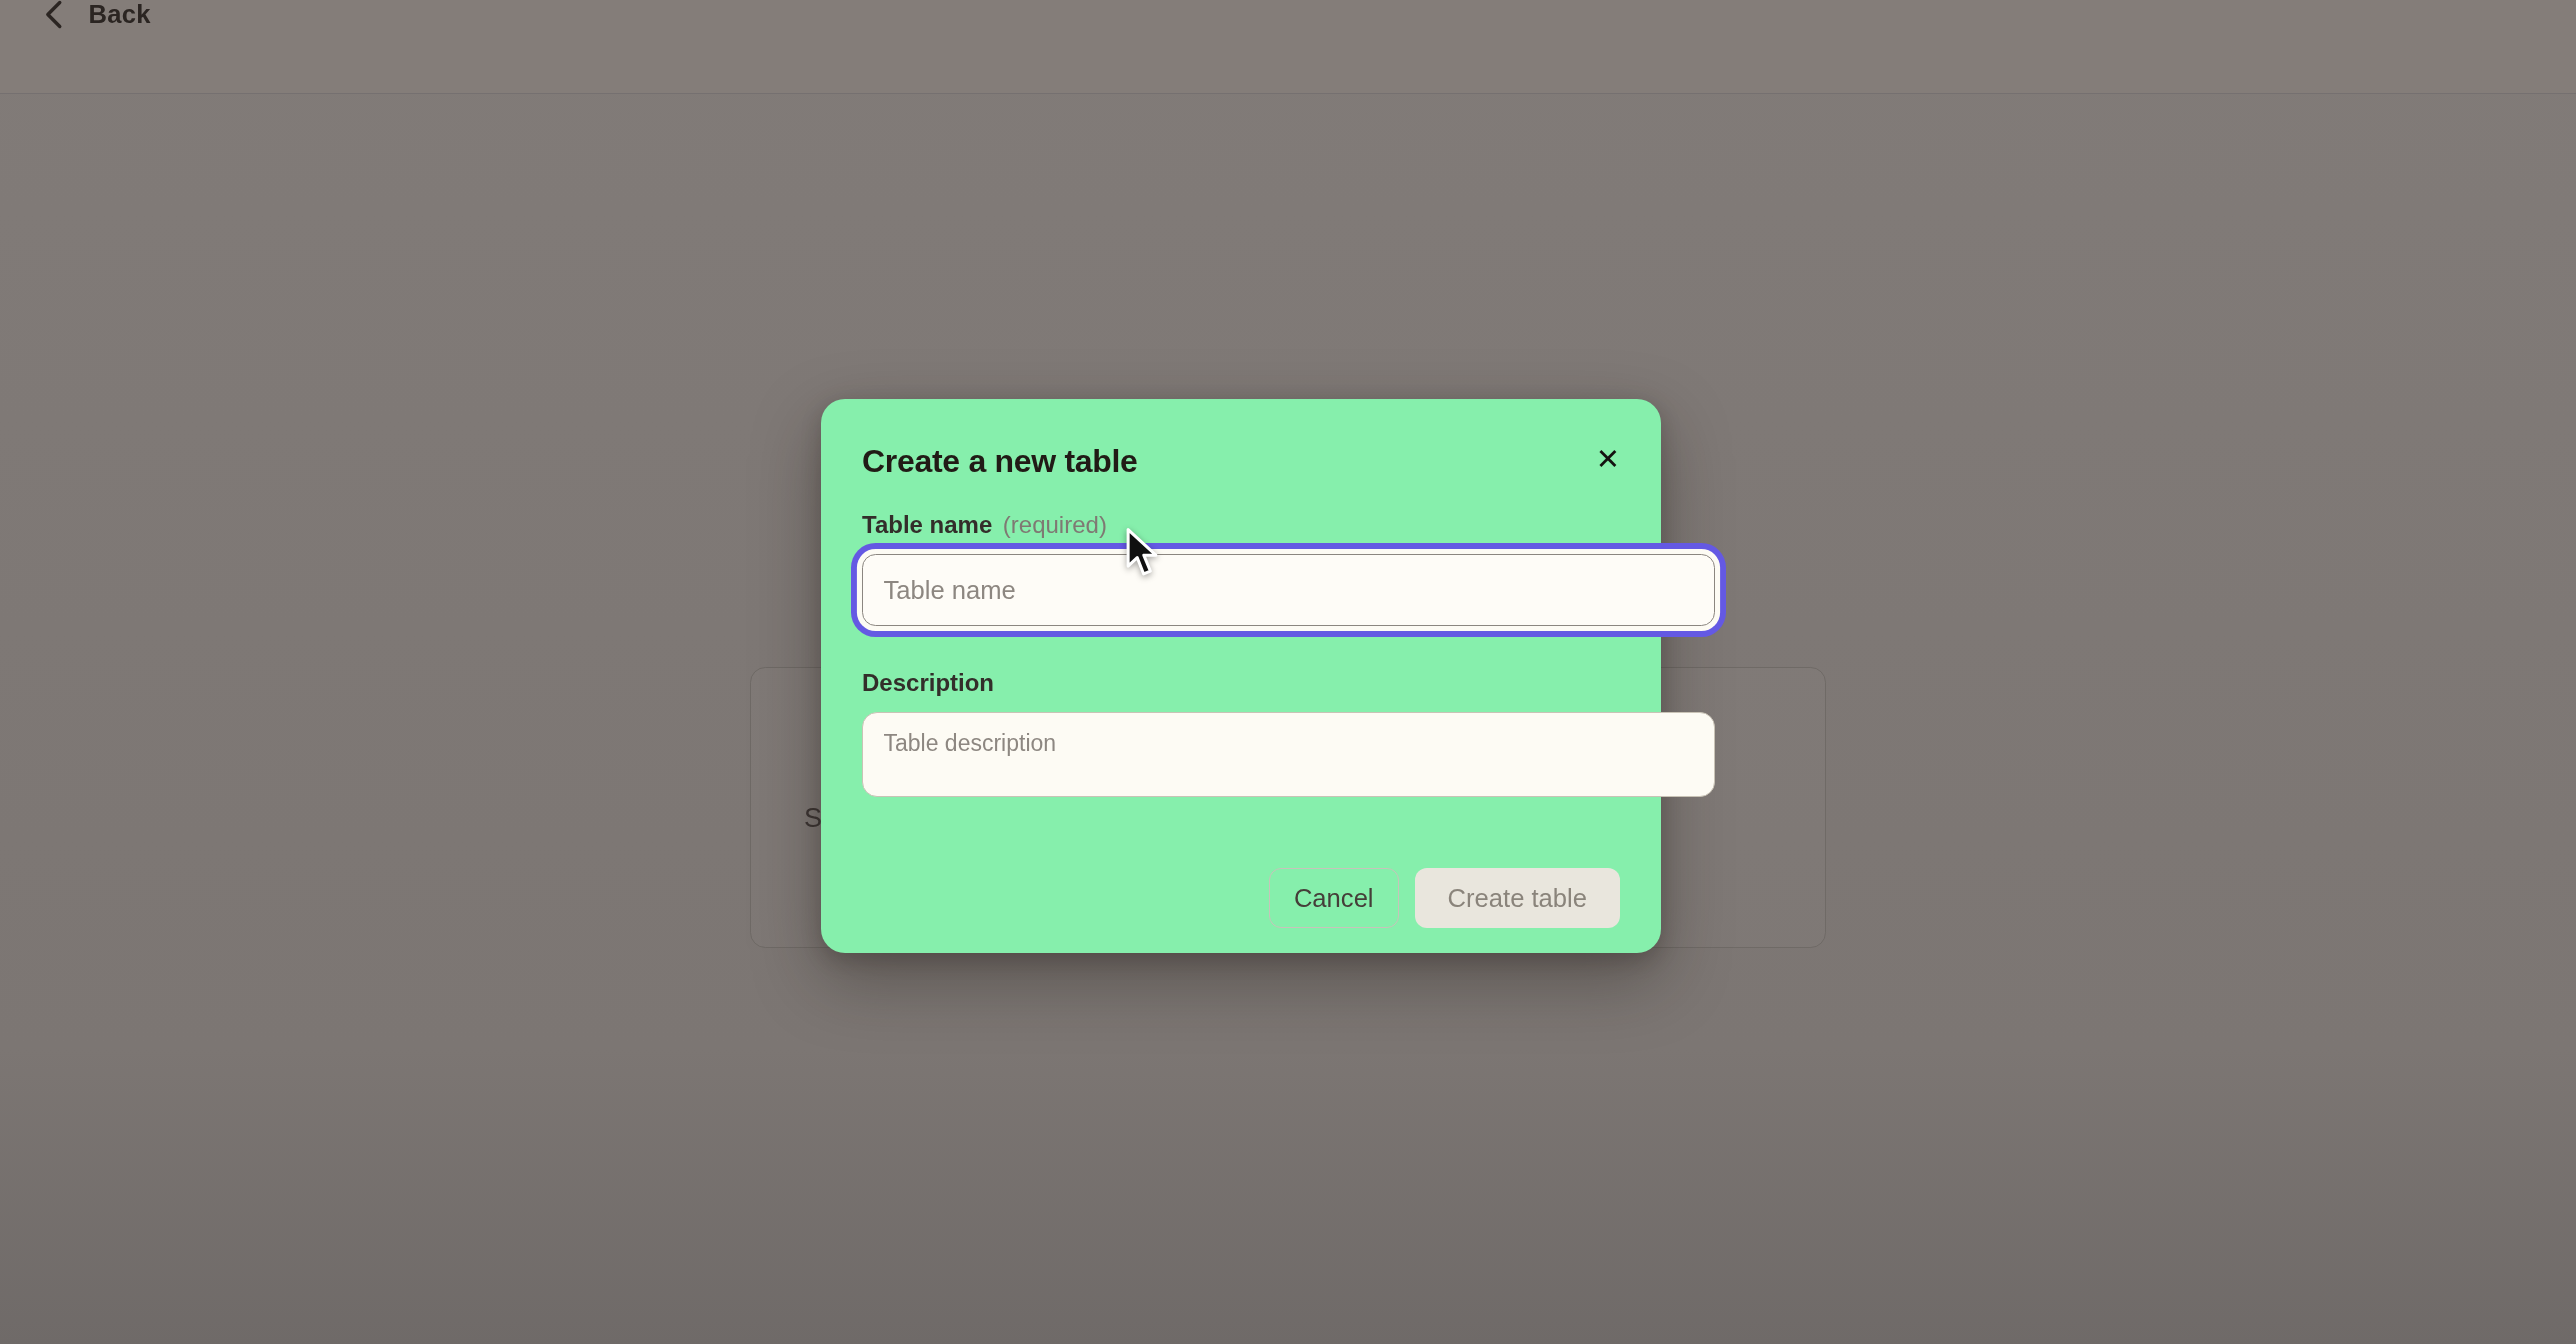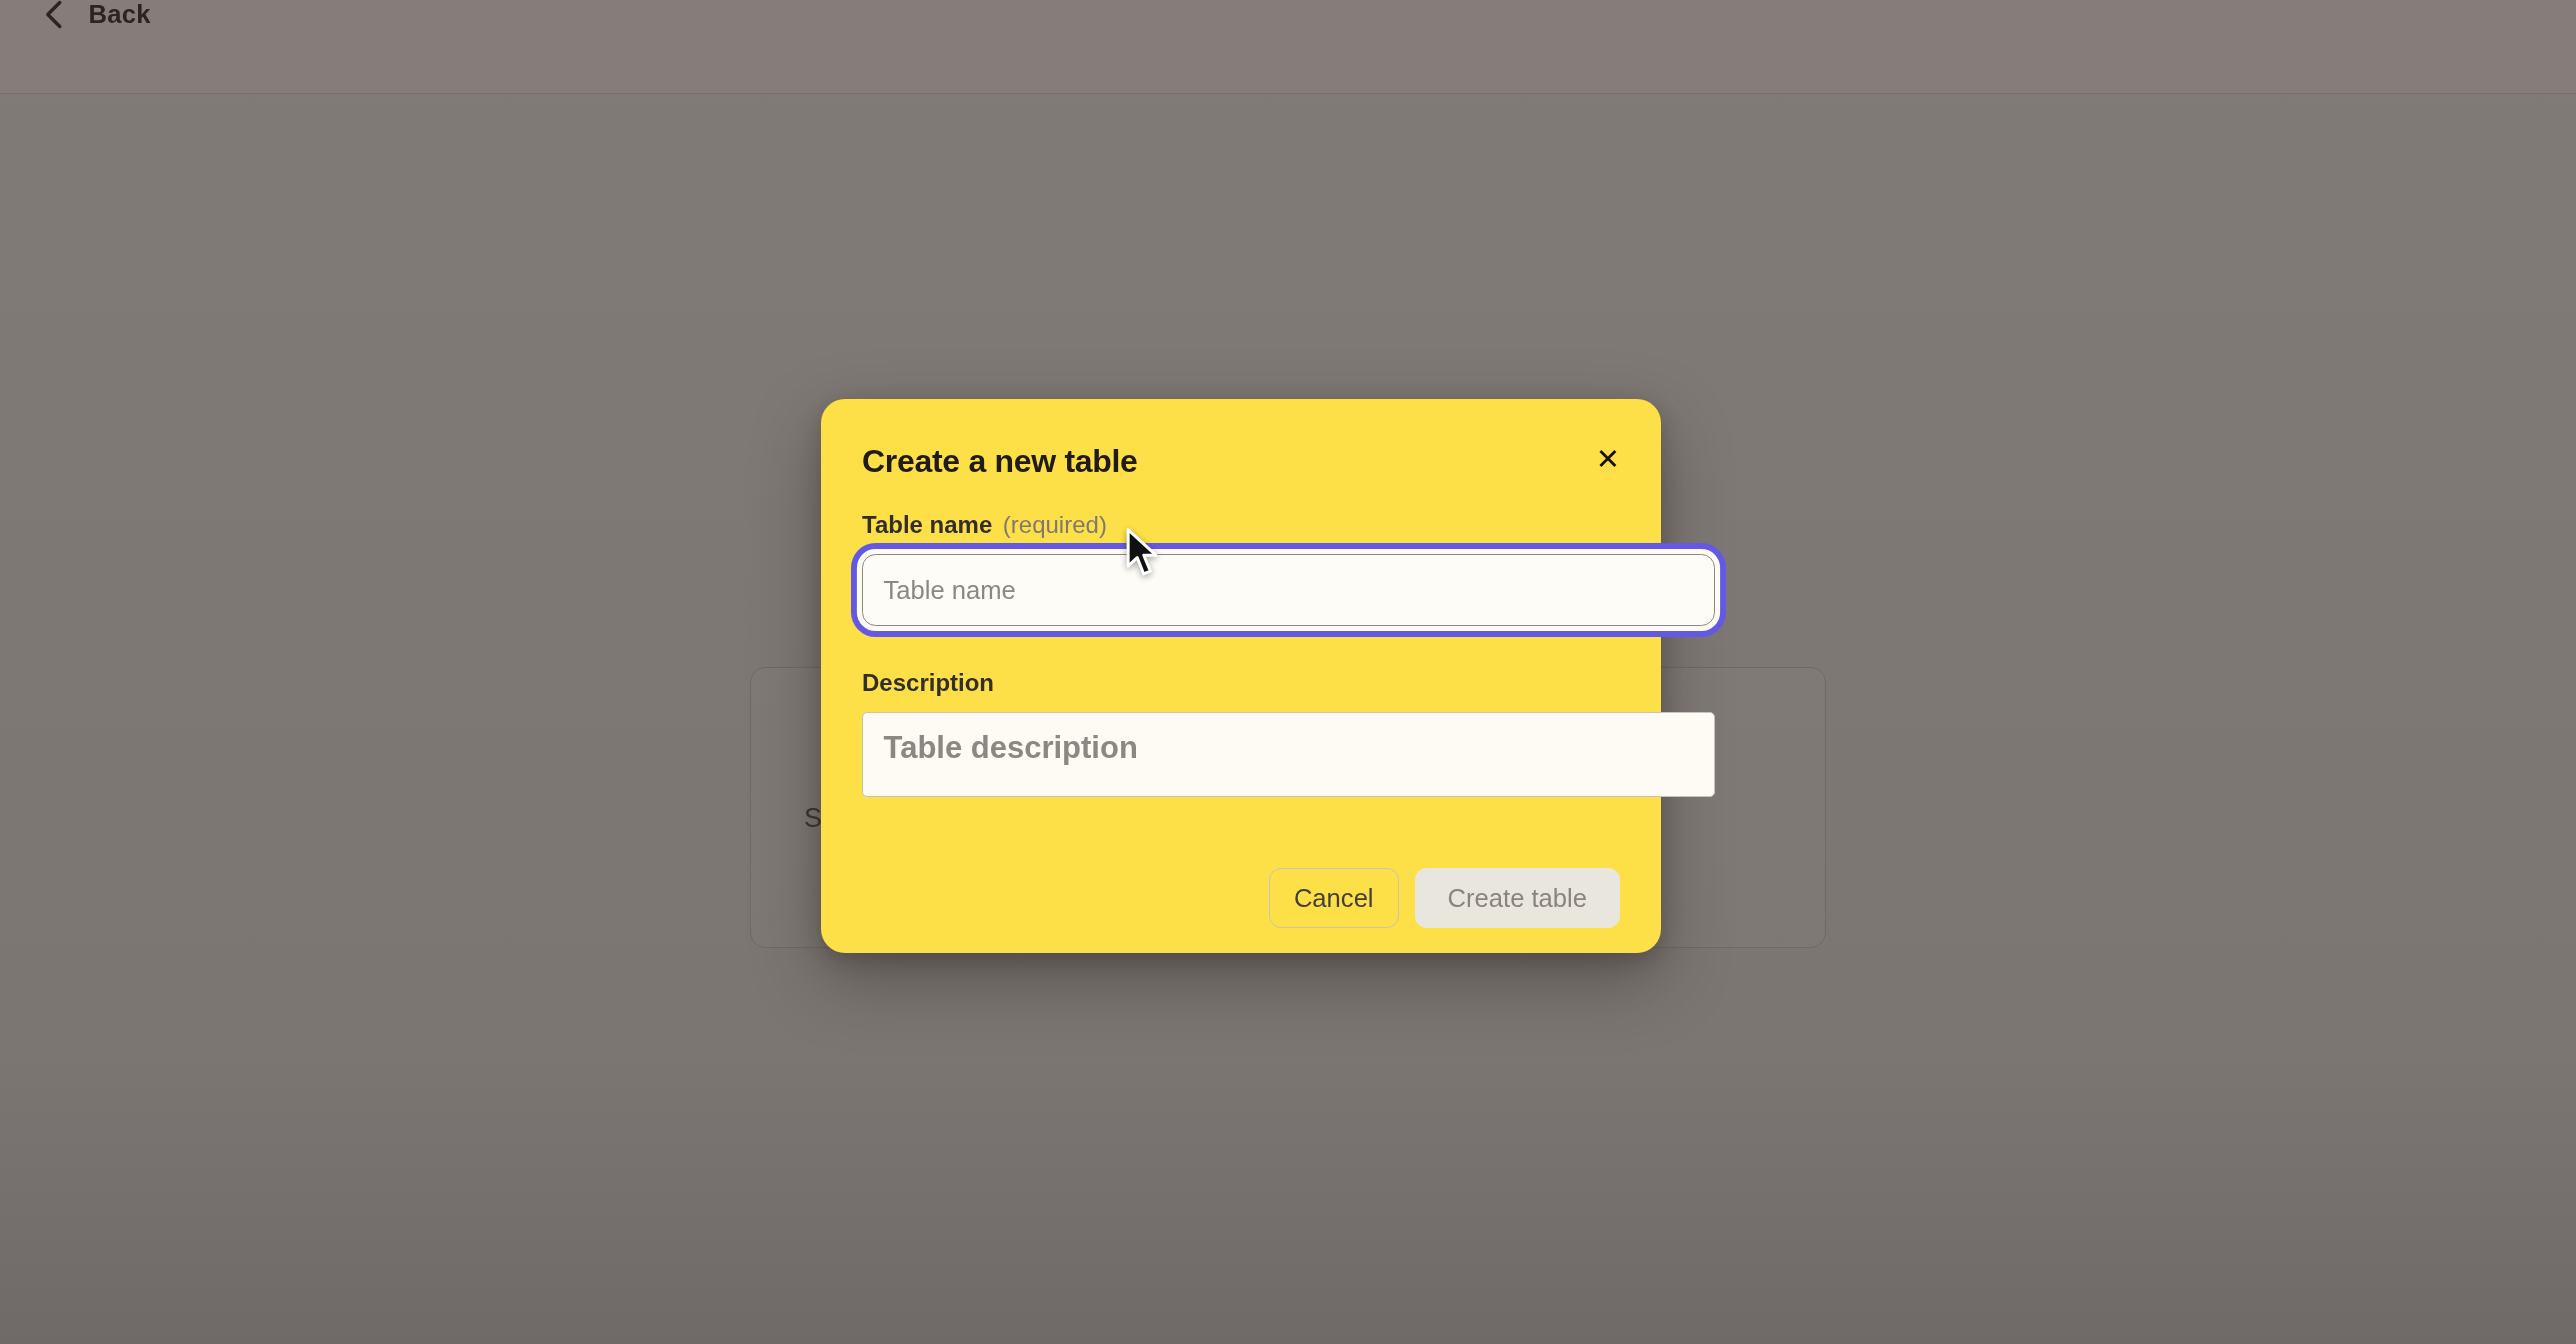--- a/index.html
+++ b/index.html
@@ -37,21 +37,21 @@
   }
   .bg-card-text {
     position: absolute; left: 53px; top: 135px;
     font-size: 27px; color: #3C3533;
   }
 
   
   .modal {
     position: absolute; left: 821px; top: 399px;
     width: 840px; height: 554px;
-    background: #fde047;
+    background: #86efac;
     border-radius: 24px;
     box-shadow: 0 25.6px 68px rgba(35,28,24,0.38), 0 6.8px 20.5px rgba(35,28,24,0.22);
     padding: 43px 41px 27px 41px;
   }
   .modal-header {
     display: flex; align-items: flex-start; justify-content: space-between;
   }
   .modal-title {
     font-size: 32px; font-weight: 700; color: #211B16;
     letter-spacing: -0.3px; line-height: 38px;
@@ -82,25 +82,25 @@
     box-shadow: 0 0 0 5.1px #FDFBF4, 0 0 0 11px #6459E3;
   }
   .text-input::placeholder, .text-area::placeholder { color: #8D8781; opacity: 1; }
 
   .description-block { margin-top: 41px; }
   .text-area {
     margin-top: 10.2px;
     width: 853px; height: 85px;
     background: #FDFBF4;
     border: 1.7px solid #C9C3B6;
-    border-radius: 5px;
+    border-radius: 15px;
     padding: 17px 20.5px;
     font-family: "Liberation Sans", sans-serif;
-    font-size: 31px; color: #2A2522;
-    resize: none; outline: none; font-weight: bold;
+    font-size: 23px; color: #2A2522;
+    resize: none; outline: none;
   }
 
   .actions {
     margin-top: 68px;
     display: flex; justify-content: flex-end; align-items: center; gap: 16px;
   }
   .btn {
     height: 60px; border-radius: 12px;
     font-family: "Liberation Sans", sans-serif;
     font-size: 25.6px; font-weight: 500;

